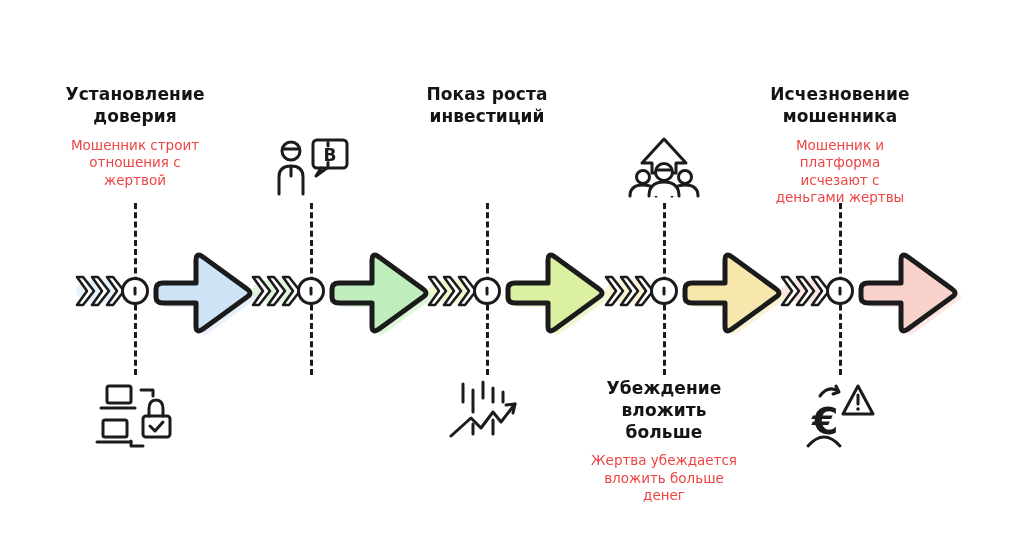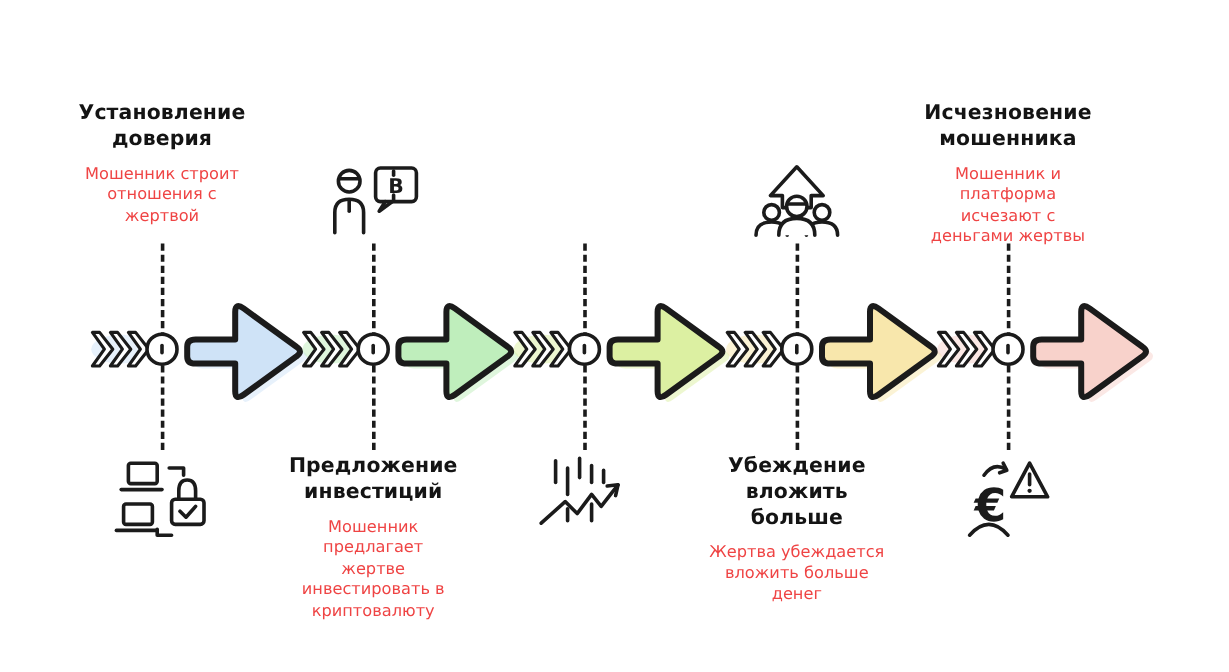--- a/index.html
+++ b/index.html
@@ -87,26 +87,23 @@
       <path d="M2,4 L8,4 L19,18 L8,32 L2,32 L12,18 Z"></path>
       <path d="M17,4 L23,4 L34,18 L23,32 L17,32 L27,18 Z"></path>
       <path d="M32,4 L38,4 L49,18 L38,32 L32,32 L42,18 Z"></path>
     </g>
   </svg>
   <div class="node s2"></div>
   <svg class="arrow s2" width="104" height="96" viewBox="0 0 104 96">
     <path transform="translate(6,4)" opacity="0.5" d="M13,38 H46 V15 Q46,7 53,12 L97,44 Q103,48 97,52 L53,84 Q46,89 46,81 V58 H13 Q6,58 6,52 V44 Q6,38 13,38 Z" fill="#bfeebc"></path>
     <path stroke="#1b1b1b" stroke-width="5" stroke-linejoin="round" d="M13,38 H46 V15 Q46,7 53,12 L97,44 Q103,48 97,52 L53,84 Q46,89 46,81 V58 H13 Q6,58 6,52 V44 Q6,38 13,38 Z" fill="#bfeebc"></path>
   </svg>
-  <div class="slot bot-slot s2">
-    <div class="title">Предложение инвестиций</div>
-    <div class="desc w140">Мошенник предлагает жертве инвестировать в криптовалюту</div>
-  </div>
 
   <div class="slot top-slot s3">
+    <div class="title">Показ роста инвестиций</div>
   </div>
   <div class="dash s3"></div>
   <svg class="chev s3" width="50" height="36" viewBox="0 0 50 36">
     <ellipse cx="25" cy="18" rx="24" ry="12" opacity="0.5" fill="#dcf0a2"></ellipse>
     <g fill="#ffffff" stroke="#1b1b1b" stroke-width="2.6" stroke-linejoin="round">
       <path d="M2,4 L8,4 L19,18 L8,32 L2,32 L12,18 Z"></path>
       <path d="M17,4 L23,4 L34,18 L23,32 L17,32 L27,18 Z"></path>
       <path d="M32,4 L38,4 L49,18 L38,32 L32,32 L42,18 Z"></path>
     </g>
   </svg>

